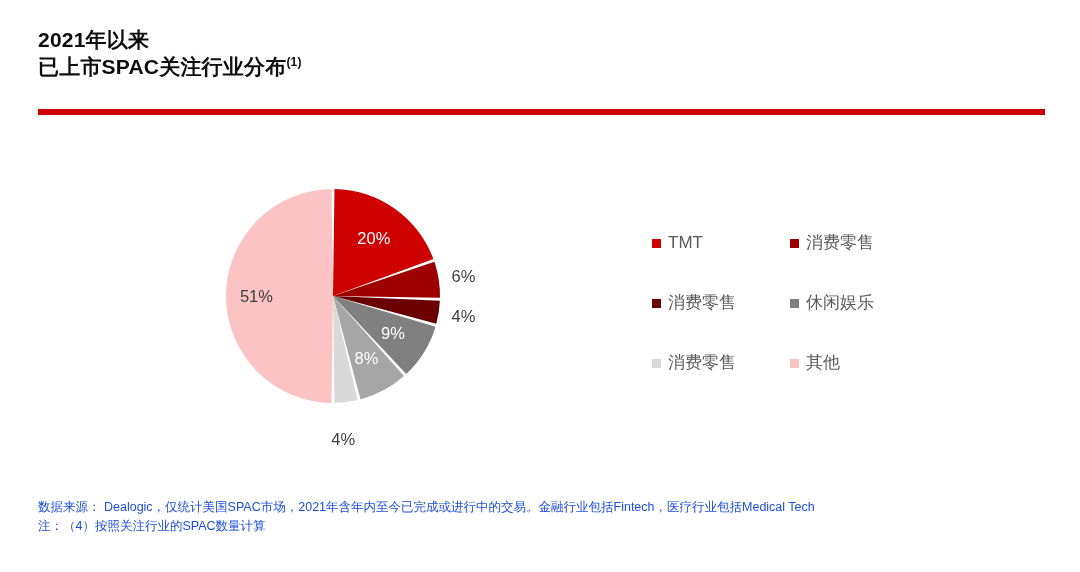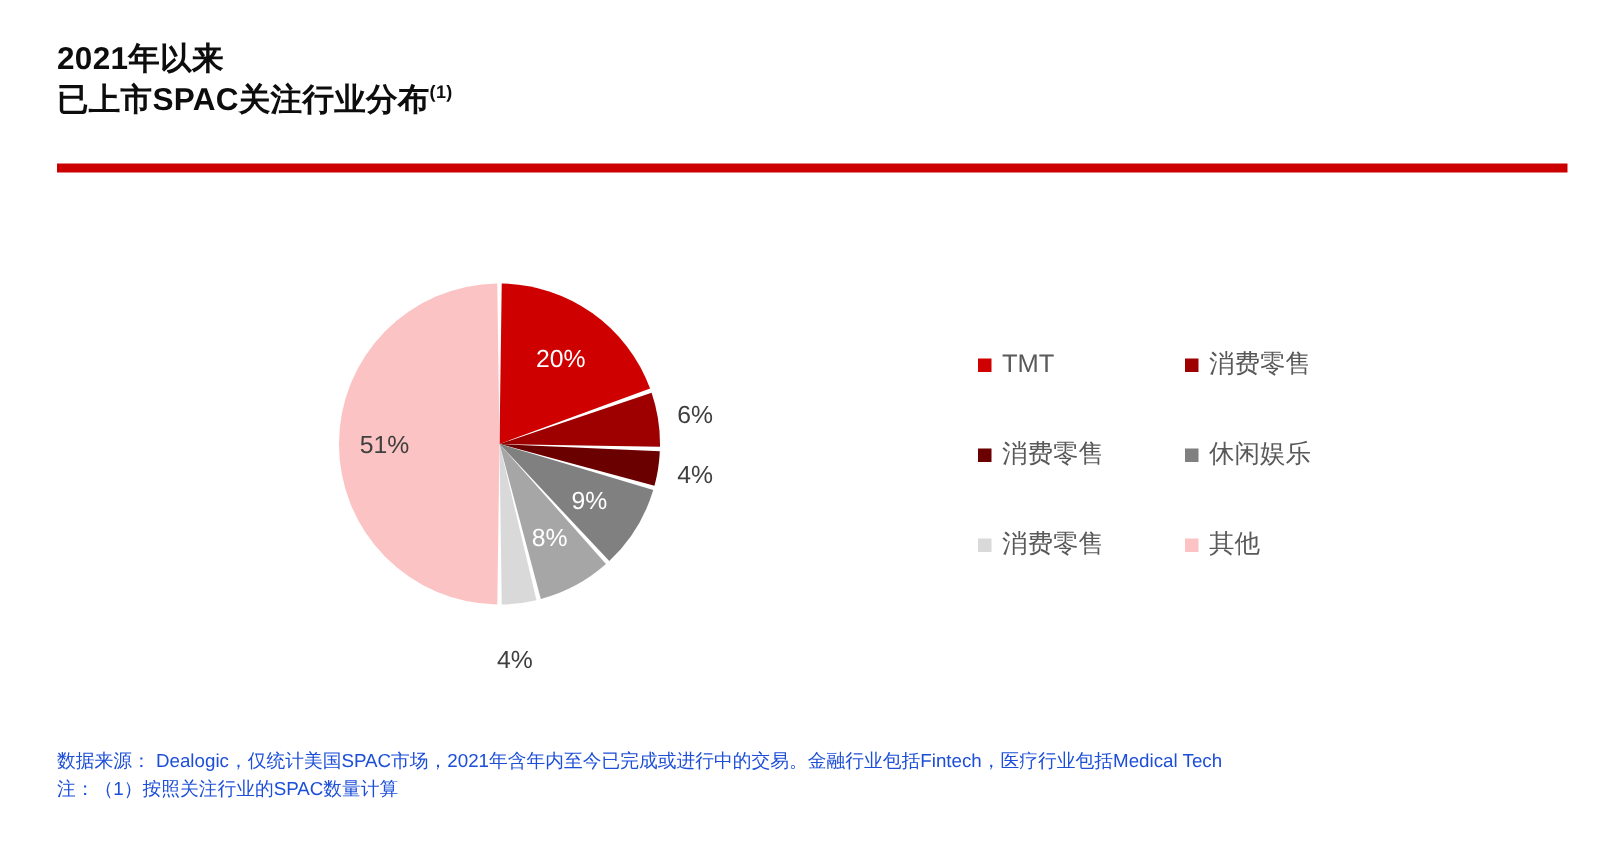--- a/index.html
+++ b/index.html
@@ -191,16 +191,16 @@
 
     <div class="legend-item">
       <span class="legend-swatch" style="background: rgb(251, 195, 195);"></span>
       <span class="legend-label">其他</span>
     </div>
 
   </div>
 
   <div class="footnote">
     <div class="footnote-line">数据来源： Dealogic，仅统计美国SPAC市场，2021年含年内至今已完成或进行中的交易。金融行业包括Fintech，医疗行业包括Medical Tech</div>
-    <div class="footnote-line">注：（1）按照关注行业的SPAC数量计算</div>
+    <div class="footnote-line">注：（4）按照关注行业的SPAC数量计算</div>
   </div>
 
 </div>
 
 </body></html>

